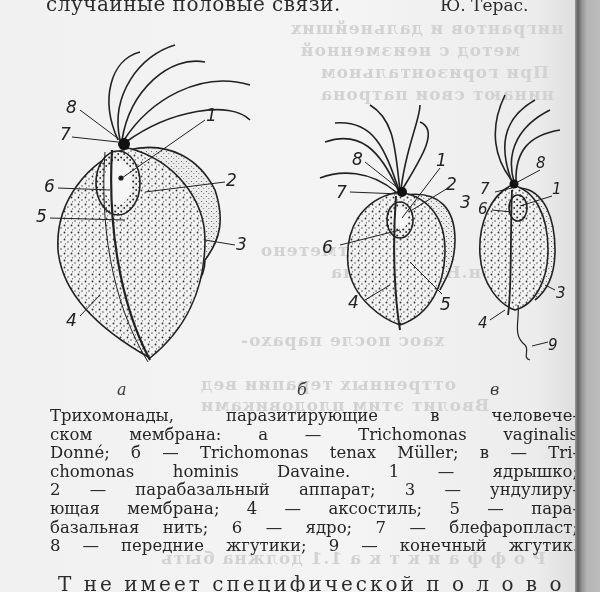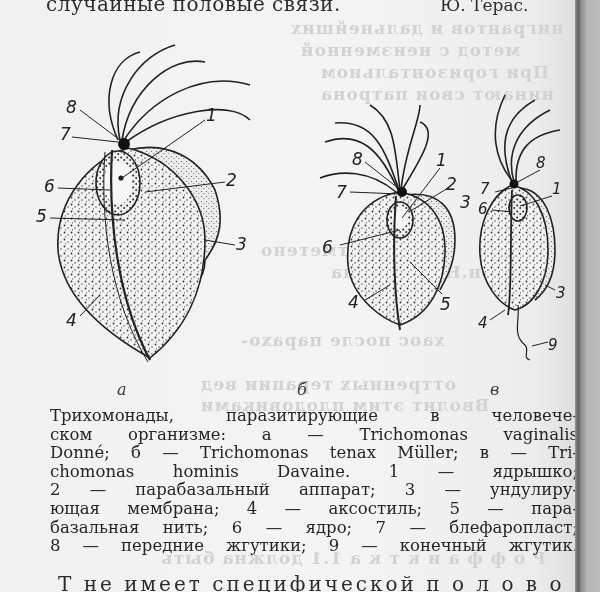--- a/index.html
+++ b/index.html
@@ -191,21 +191,21 @@
       </g>
     </svg>
   </div>
 
   <div class="sub-letter" style="left:117px;top:380px;">а</div>
   <div class="sub-letter" style="left:297px;top:380px;">б</div>
   <div class="sub-letter" style="left:490px;top:380px;">в</div>
 
   <div class="caption">
     <span class="line">Трихомонады,   паразитирующие   в   человече-</span>
-    <span class="line">ском  организме:  а — Trichomonas  vaginalis</span>
+    <span class="line">ском  мембрана:  а — Trichomonas  vaginalis</span>
     <span class="line">Donné;  б — Trichomonas  tenax  Müller; в — Tri-</span>
     <span class="line">chomonas   hominis   Davaine.   1 — ядрышко;</span>
     <span class="line">2 — парабазальный   аппарат;   3 — ундулиру-</span>
     <span class="line">ющая   мембрана;   4 — аксостиль;   5 — пара-</span>
     <span class="line">базальная  нить;  6 — ядро;  7 — блефаропласт;</span>
     <span class="line">8 — передние  жгутики;  9 — конечный  жгутик.</span>
   </div>
 
   <div class="footer-text">Т  не имеет специфической  п о л о в о</div>
 </div>

